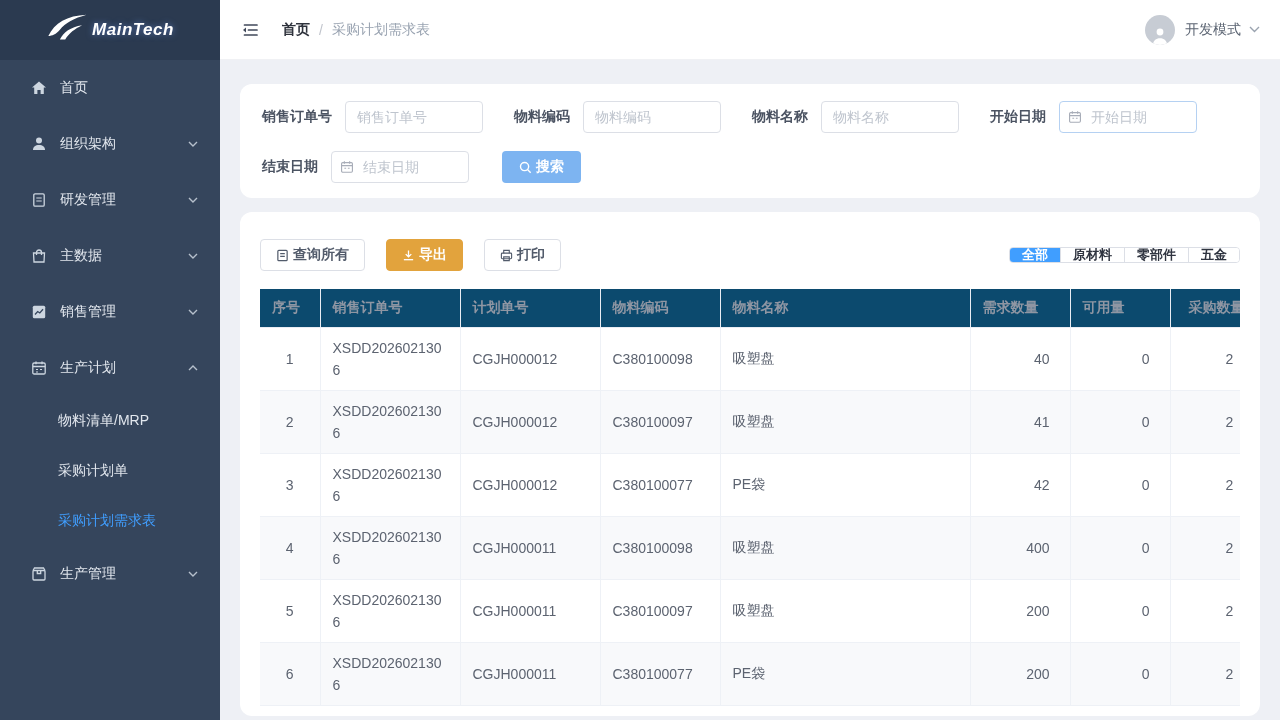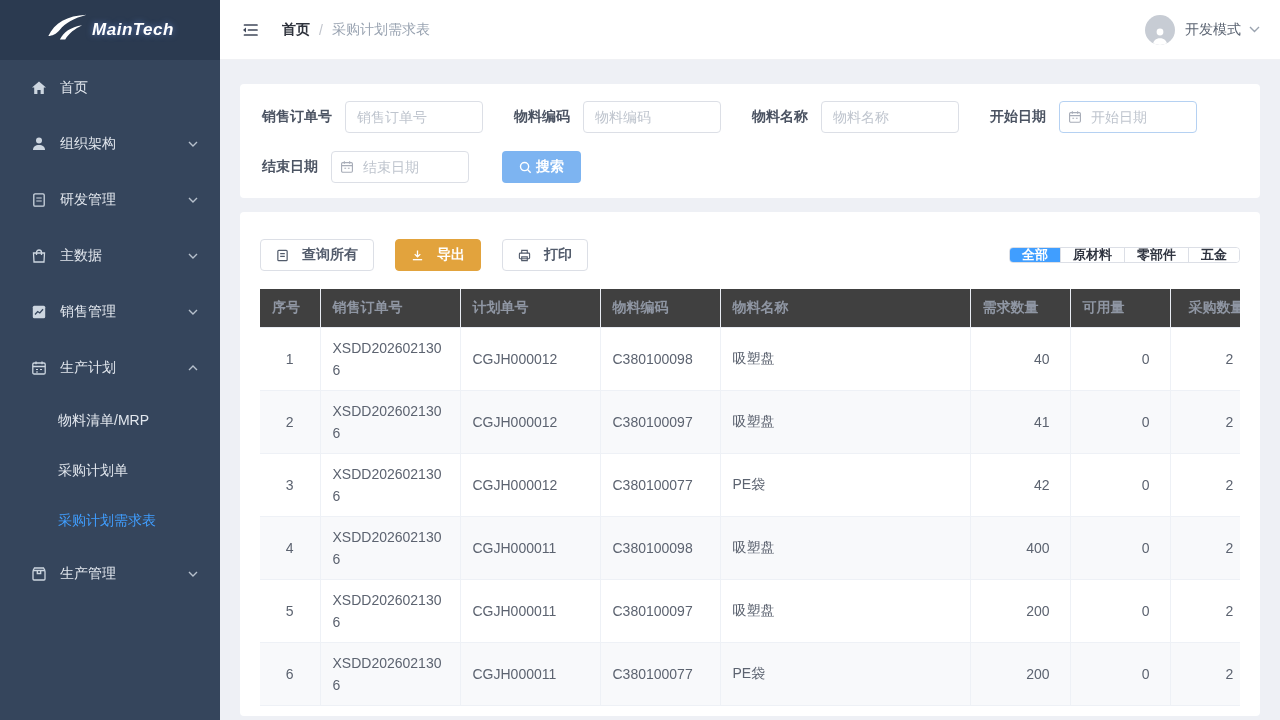--- a/index.html
+++ b/index.html
@@ -31,21 +31,21 @@
   .bc-sep { margin:0 9px; color:#c0c4cc; font-size:14px; }
   .bc-cur { font-size:14px; color:#99a3b1; }
   .userbox { margin-left:auto; display:flex; align-items:center; cursor:pointer;text-align:right; }
   .avatar { width:30px; height:30px; border-radius:50%; background:#c7ccd4;
     display:flex; align-items:flex-end; justify-content:center; overflow:hidden; }
   .user-label { margin:0 8px 0 10px; font-size:14px; color:#5b6472; }
 
   
   .main { position:absolute; left:220px; top:60px; width:1060px;
     padding:24px 20px 0; }
-  .card { background:#fff; border-radius:4px; }
+  .card { background:#fff; border-radius:12px; }
 
   
   .filter-card { padding:17px 22px 15px; }
   .f-row { display:flex; align-items:center; }
   .f-row + .f-row { margin-top:18px; }
   .f-group { display:flex; align-items:center; margin-right:31px; }
   .f-label { font-size:14px; font-weight:bold; color:#4b5362; margin-right:13px;
     white-space:nowrap; }
   .f-input { width:138px; height:32px; border:1px solid #dcdfe6; border-radius:4px;
     padding:0 11px; font-size:14px; color:#606266; outline:none;
@@ -59,36 +59,36 @@
   .search-btn { height:32px; padding:0 17px; background:#7db4f1; color:#fff;
     border:none; border-radius:4px; font-size:14px; font-weight:bold;
     display:inline-flex; align-items:center; gap:4px; cursor:pointer;
     margin-left:2px; font-family:inherit; }
 
   
   .table-card { margin-top:14px; padding:27px 20px 10px; }
   .toolbar { display:flex; align-items:center; }
   .btn { height:32px; border:1px solid #dcdfe6; background:#fff; border-radius:4px;
     padding:0 15px; font-size:14px; font-weight:bold; color:#525b6b;
-    display:inline-flex; align-items:center; gap:13px; cursor:pointer;
+    display:inline-flex; align-items:center; gap:4px; cursor:pointer;
     font-family:inherit; }
   .btn + .btn { margin-left:21px; }
   .btn-export { background:#e2a33d; border-color:#e2a33d; color:#fff; }
   .seg-group { margin-left:auto; display:flex; border:1px solid #dcdfe6;
     border-radius:4px; overflow:hidden; height:16px; }
   .seg { padding:0 12px; font-size:13px; font-weight:bold; color:#2f3440;
     background:#fff; display:flex; align-items:center; cursor:pointer;
     border-left:1px solid #dcdfe6; white-space:nowrap; }
   .seg:first-child { border-left:none; }
   .seg.active { background:#409eff; color:#fff; }
 
   .table-clip { margin-top:18px; width:980px; overflow:hidden; }
   table.grid { width:1060px; table-layout:fixed; border-collapse:collapse;
     font-size:14px; }
-  .grid th { height:38px; background:#404040; color:#8f96a3; font-weight:bold;
+  .grid th { height:38px; background:#0c4a6e; color:#8f96a3; font-weight:bold;
     text-align:left; padding:0 12px; border:1px solid #e9ecf3; border-top:none; }
   .grid td { height:63px; padding:0 12px; color:#5c6370; background:#fff;
     border:1px solid #eef1f6; }
   .grid th:first-child, .grid td:first-child { border-left:none; }
   .grid tr.stripe td { background:#f8f9fb; }
   .c-center { text-align:center; }
   .c-num { text-align:right; padding-right:20px !important; }
   th.c-num { padding-right:20px !important; }
   .c-order { word-break:break-all; line-height:22px; padding-right:14px !important; }
   th.c-clip { padding-left:18px !important; }

